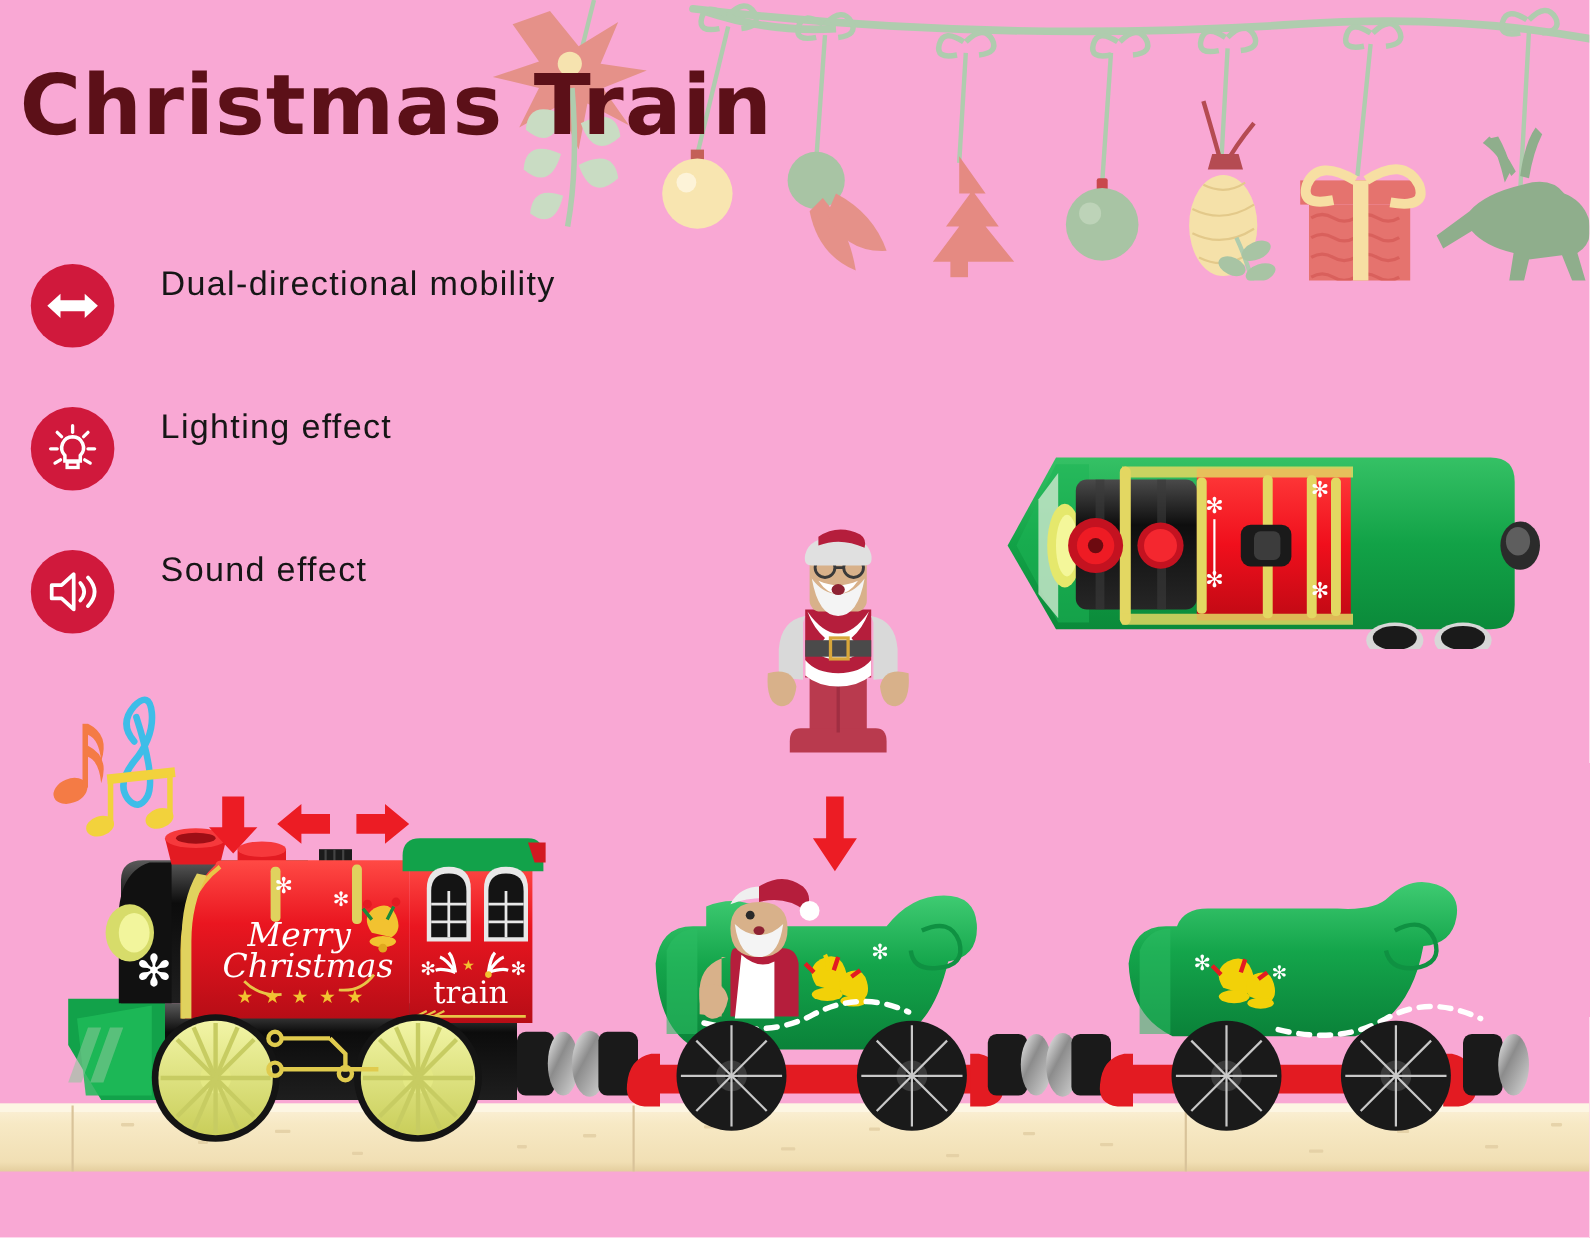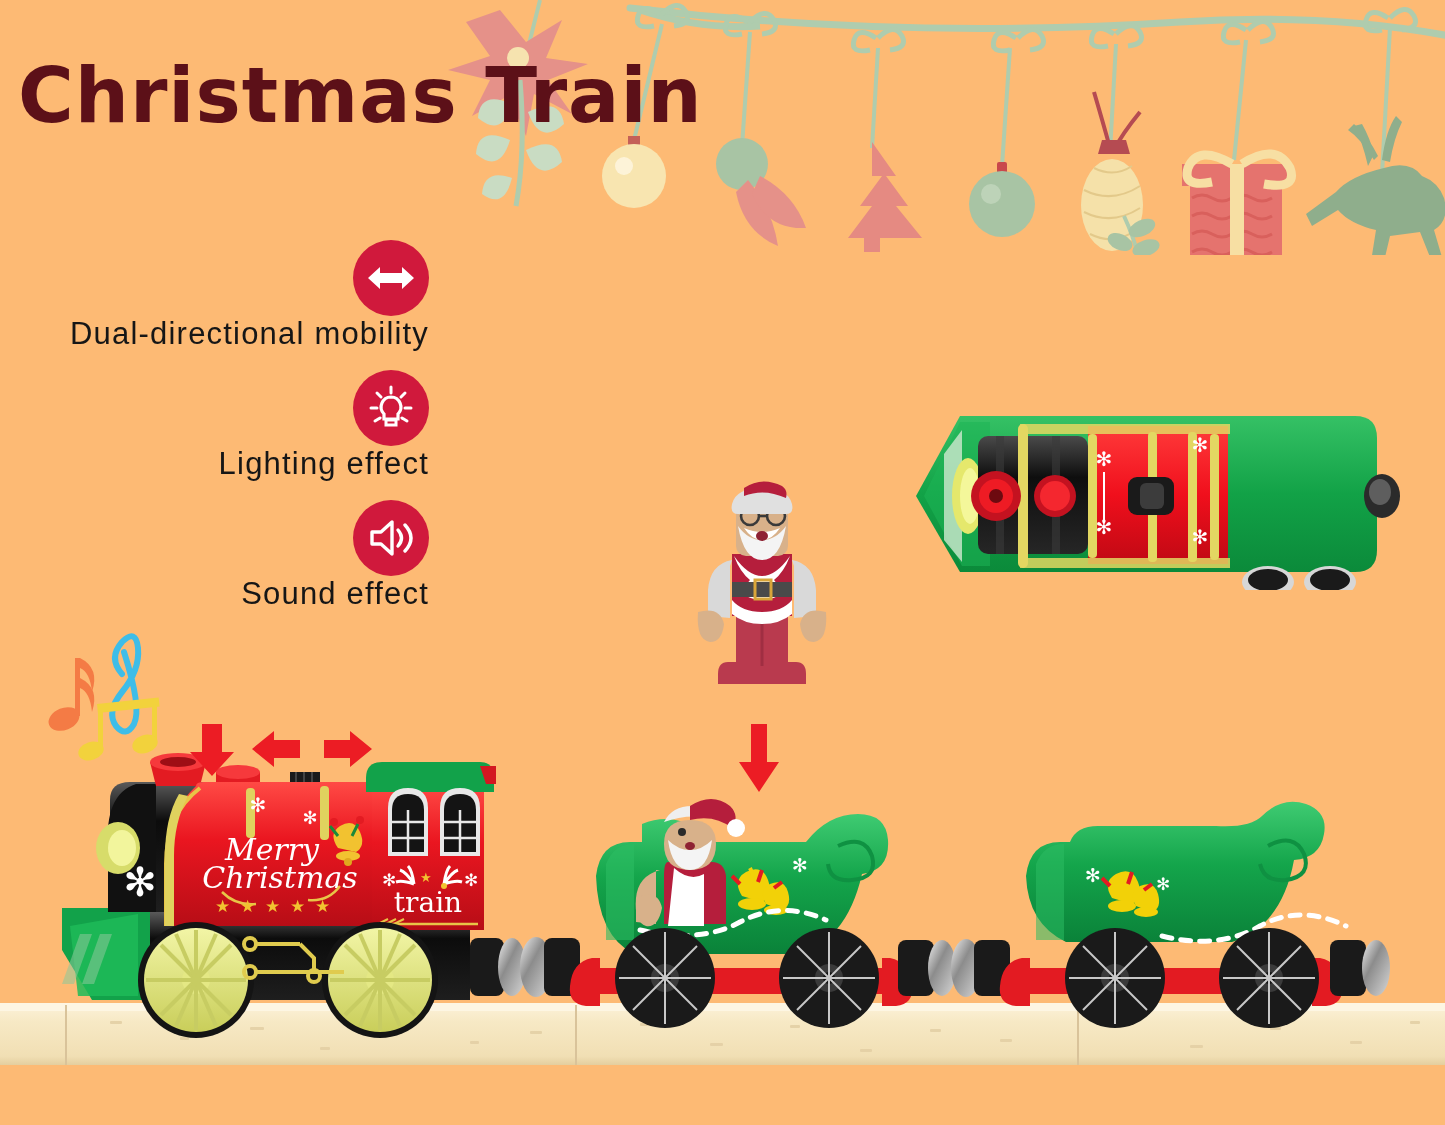--- a/index.html
+++ b/index.html
@@ -1,30 +1,30 @@
 <!DOCTYPE html>
 <html><head>
 <meta charset="utf-8">
 <style>
   html,body{margin:0;padding:0;background:#fff;}
   body{width:1445px;height:1125px;position:relative;overflow:hidden;
        font-family:"Liberation Sans","DejaVu Sans",sans-serif;}
-  .stage{position:absolute;inset:0;background:#fdba74;}
+  .stage{position:absolute;inset:0;background:#f9a8d4;}
 
   
   .title{position:absolute;left:18px;top:58px;font-size:76px;font-weight:700;
          color:#5C1018;letter-spacing:1px;line-height:1;z-index:40;
          font-family:"DejaVu Sans","Liberation Sans",sans-serif;}
 
   
   .garland{position:absolute;left:0;top:0;width:1445px;height:255px;z-index:5;}
 
   
   .features{position:absolute;left:28px;top:240px;z-index:30;}
-  .feat{display:flex;align-items:flex-end;height:86px;margin-bottom:44px;flex-direction:column;}
+  .feat{display:flex;align-items:flex-start;height:86px;margin-bottom:44px;}
   .feat-badge{width:76px;height:76px;border-radius:50%;background:#D0193C;
               display:flex;align-items:center;justify-content:center;flex:0 0 auto;}
   .feat-label{margin-left:42px;font-size:31px;color:#161616;letter-spacing:1.2px;
               font-family:"Liberation Sans","DejaVu Sans",sans-serif;white-space:nowrap;}
 
   
   .notes{position:absolute;left:42px;top:612px;width:170px;height:160px;z-index:30;}
 
   
   .arrows-loco{position:absolute;left:186px;top:722px;width:190px;height:56px;z-index:35;}

